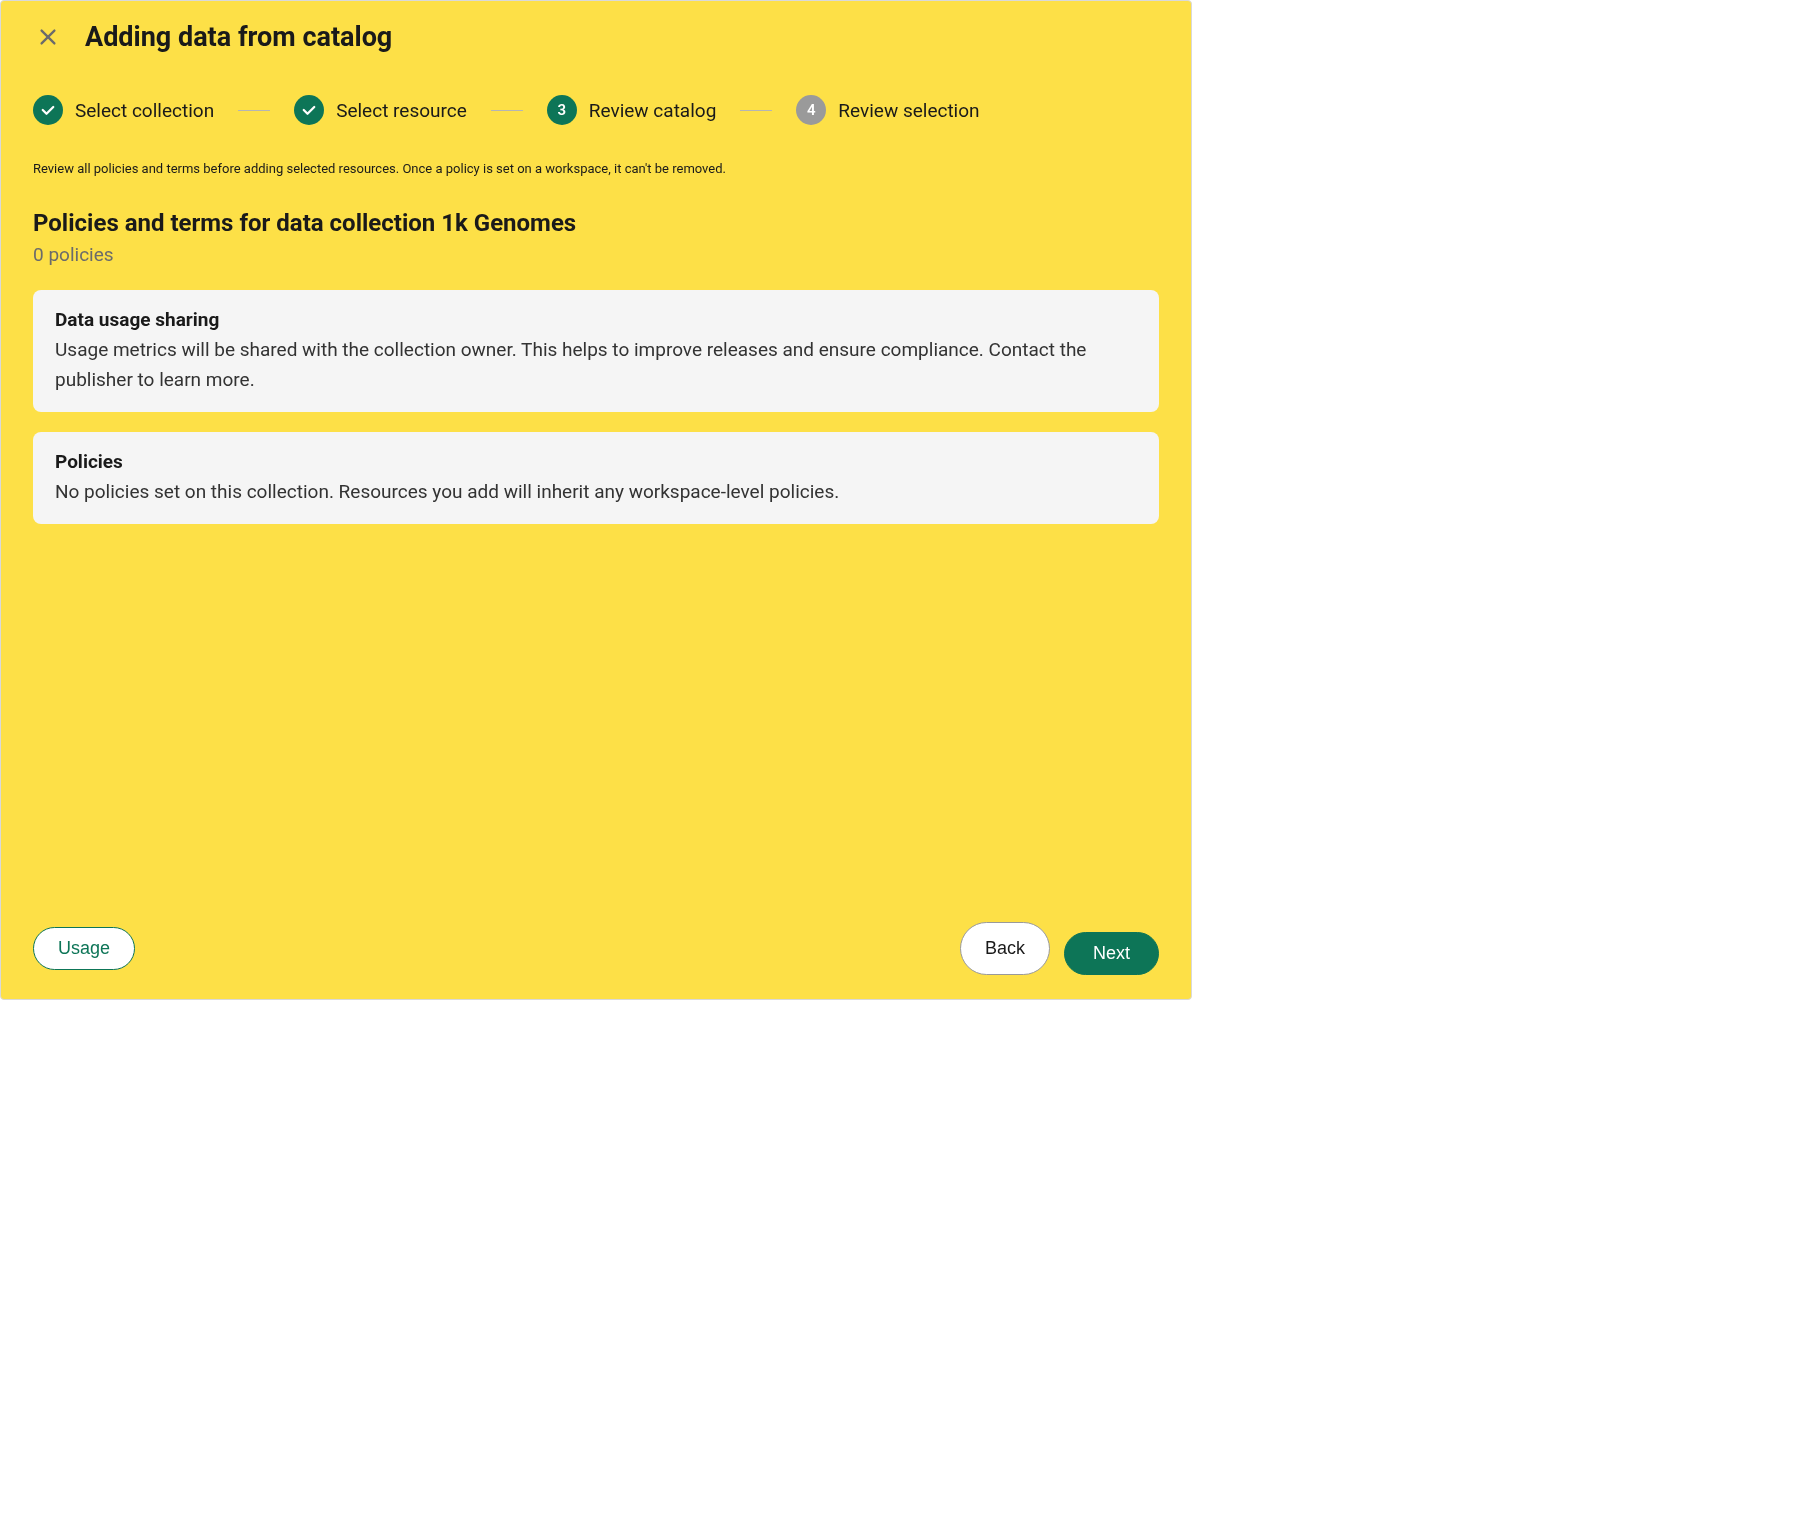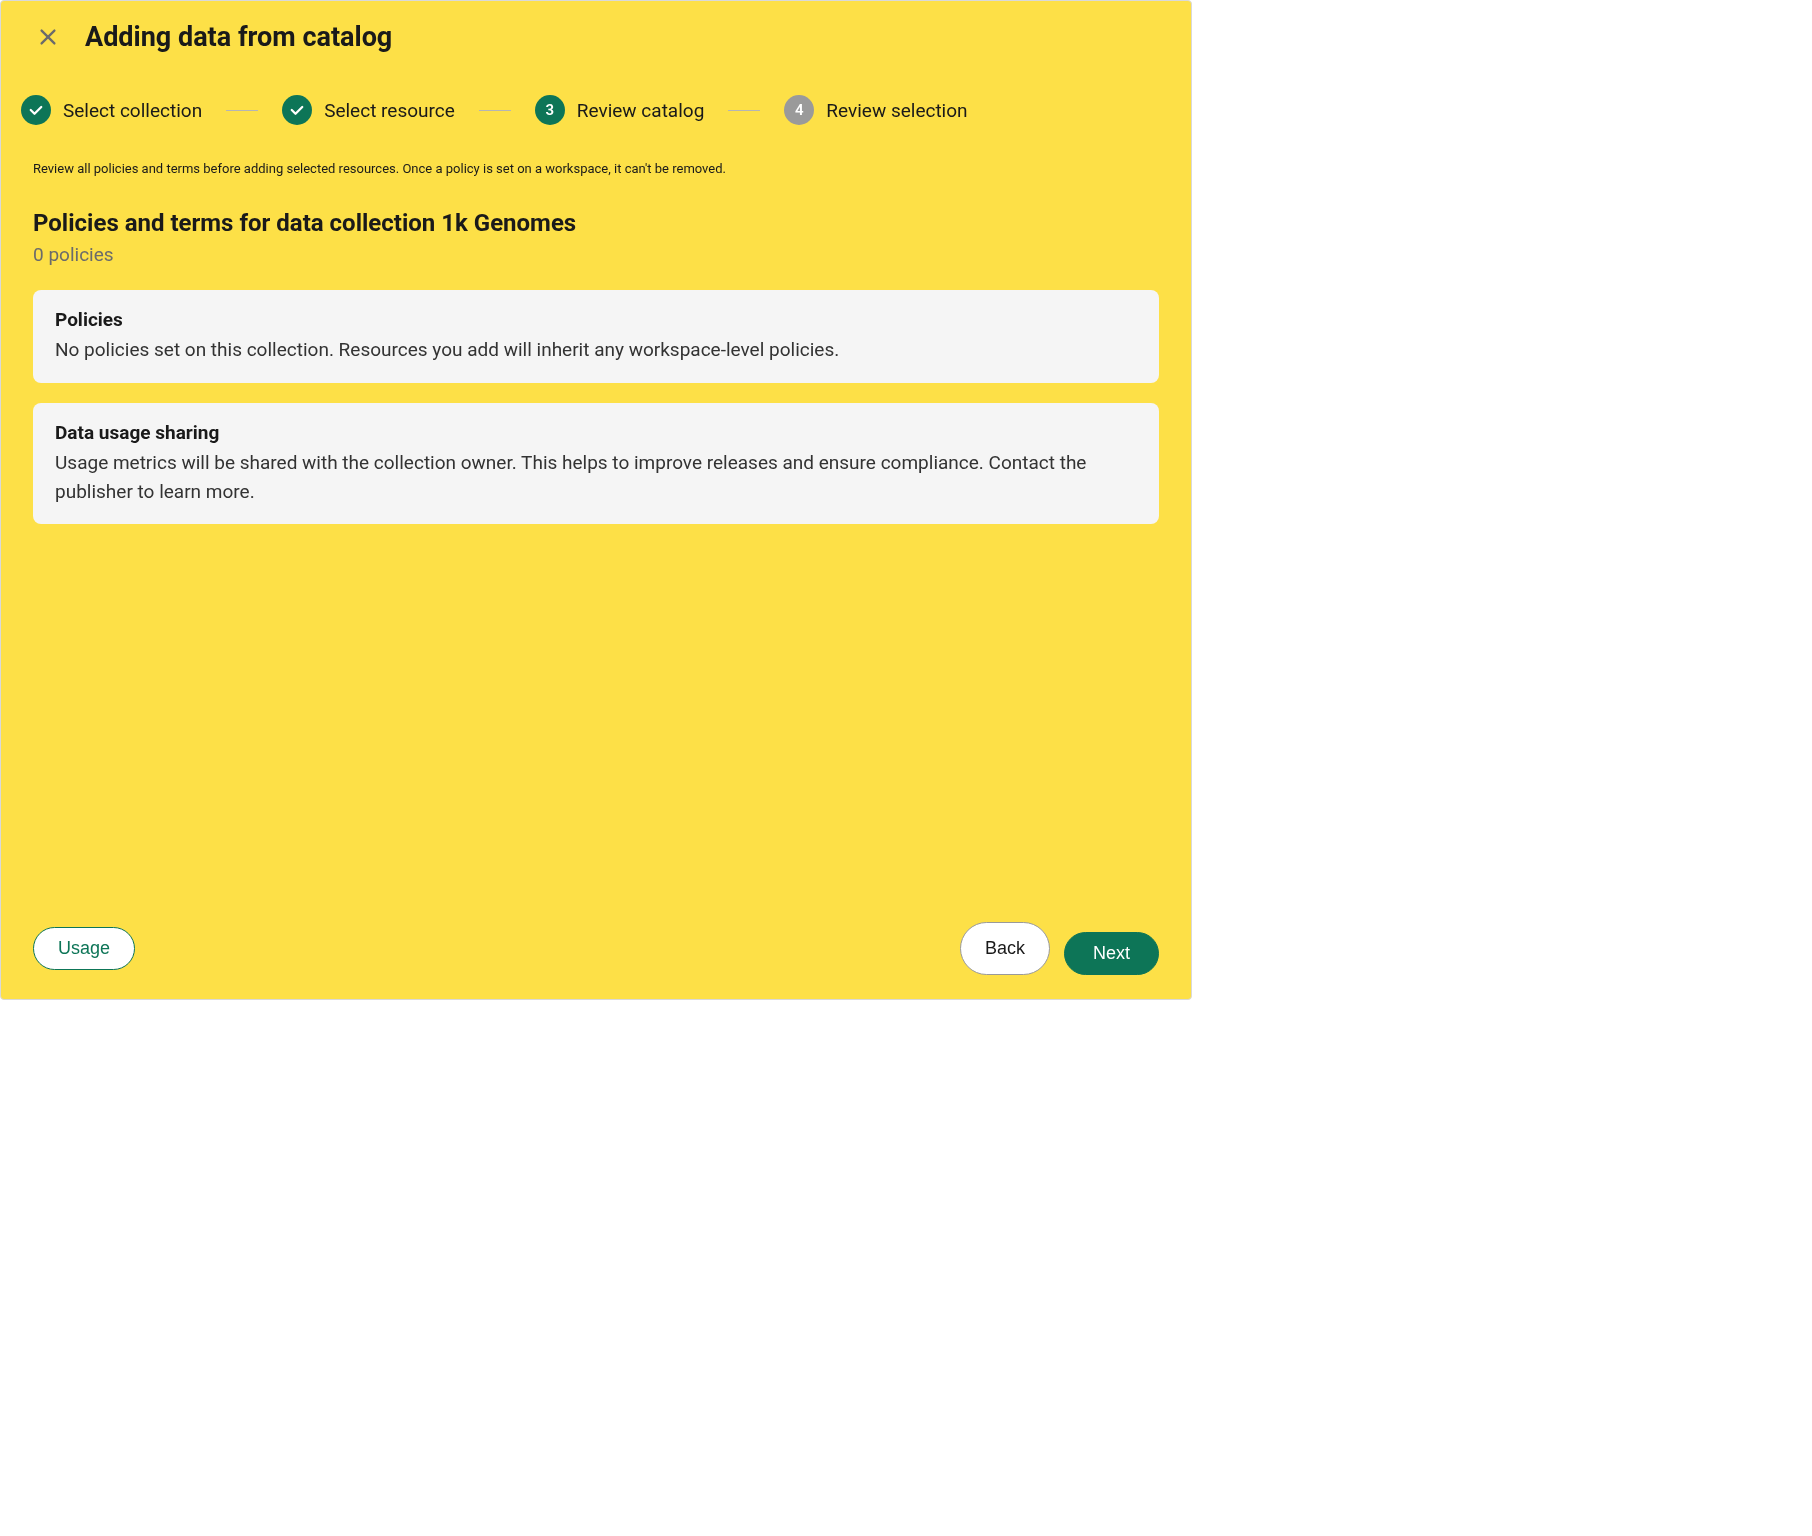--- a/index.html
+++ b/index.html
@@ -43,21 +43,21 @@
     }
     .modal-title {
       font-size: 27px;
       font-weight: 700;
       color: #1a1a1a;
     }
     .stepper {
       display: flex;
       align-items: center;
       gap: 24px;
-      padding: 32px 32px 24px 20px;
+      padding: 32px 32px 24px 32px;
     }
     .step {
       display: flex;
       align-items: center;
       gap: 12px;
     }
     .step-circle {
       width: 30px;
       height: 30px;
       border-radius: 50%;
@@ -216,27 +216,27 @@
     </div>
   </div>
 
   <div class="modal-body">
     <p class="intro-text">Review all policies and terms before adding selected resources. Once a policy is set on a workspace, it can't be removed.</p>
 
     <h2 class="section-title">Policies and terms for data collection 1k Genomes</h2>
     <div class="policy-count">0 policies</div>
 
     <div class="info-card">
+      <div class="info-card-title">Data usage sharing</div>
+      <div class="info-card-text">Usage metrics will be shared with the collection owner. This helps to improve releases and ensure compliance. Contact the publisher to learn more.</div>
+    </div>
+
+    <div class="info-card">
       <div class="info-card-title">Policies</div>
       <div class="info-card-text">No policies set on this collection. Resources you add will inherit any workspace-level policies.</div>
-    </div>
-
-    <div class="info-card">
-      <div class="info-card-title">Data usage sharing</div>
-      <div class="info-card-text">Usage metrics will be shared with the collection owner. This helps to improve releases and ensure compliance. Contact the publisher to learn more.</div>
     </div>
   </div>
 
   <div class="modal-footer">
     <button class="btn btn-outline-teal">Usage</button>
     <div class="footer-right">
       <button class="btn btn-outline-gray">Back</button>
       <button class="btn btn-solid-teal">Next</button>
     </div>
   </div>

